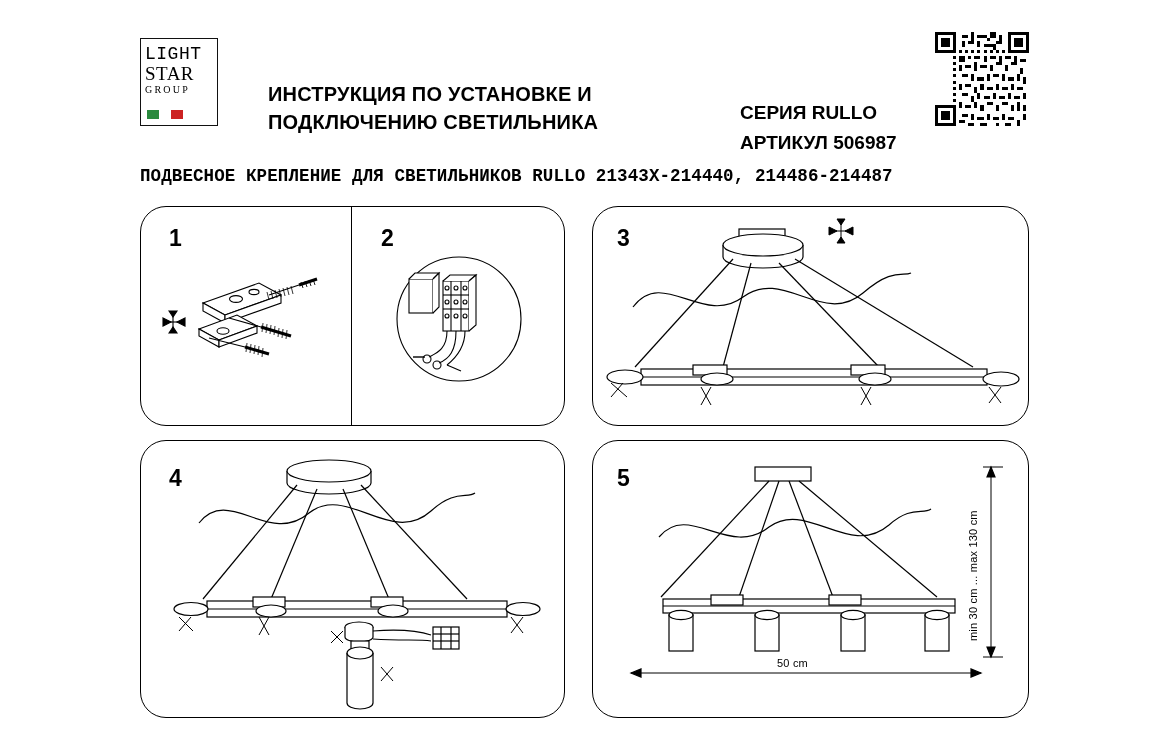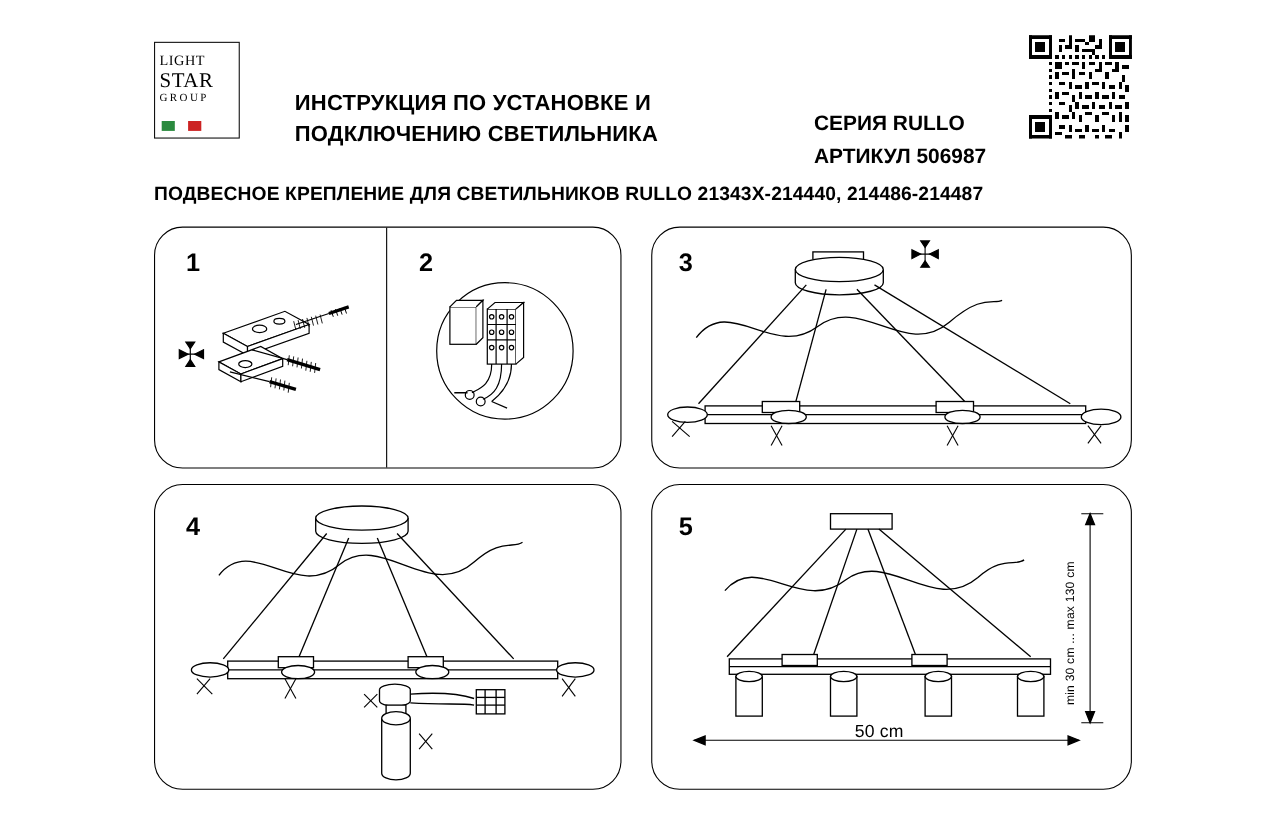--- a/index.html
+++ b/index.html
@@ -21,21 +21,21 @@
     position:absolute;left:0;top:6px;width:78px;height:88px;
     border:1px solid #111;
     background:#fff;
     box-sizing:border-box;
   }
   .logo-inner{
     position:absolute;left:4px;top:4px;right:4px;bottom:4px;
     display:flex;flex-direction:column;justify-content:flex-start;
     align-items:flex-start;
   }
-  .logo-l1{font-family:Liberation Serif, serif;font-size:13px;line-height:19px;letter-spacing:.5px;margin-top:2px;}
+  .logo-l1{font-family:Liberation Mono, monospace;font-size:18px;line-height:19px;letter-spacing:.5px;margin-top:2px;}
   .logo-l2{font-family:"Liberation Serif",serif;font-size:19px;line-height:19px;letter-spacing:.5px;text-align:right;}
   .logo-l3{font-family:"Liberation Serif",serif;font-size:10px;line-height:12px;letter-spacing:2.2px;margin-top:1px;}
   .logo-flag{
     position:absolute;left:6px;bottom:6px;width:36px;height:9px;display:flex;
     border:0;
   }
   .logo-flag i{flex:1;display:block;}
   .logo-flag .g{background:#2a8a3e;}
   .logo-flag .w{background:#ffffff;}
   .logo-flag .r{background:#cc2222;}
@@ -49,21 +49,21 @@
     position:absolute;left:600px;top:66px;width:230px;
     font-size:19px;font-weight:bold;line-height:30px;
   }
   .qr{
     position:absolute;left:795px;top:0px;width:94px;height:94px;
   }
 
   
   .subtitle{
     position:absolute;left:140px;top:166px;width:940px;
-    font-size:17.5px;font-weight:bold;letter-spacing:.1px;
+    font-size:17.5px;font-weight:bold;letter-spacing:.1px;font-family:Liberation Mono, monospace;
   }
 
   
   .panel{
     position:absolute;
     border:1.3px solid #000;
     border-radius:26px;
     box-sizing:border-box;
     background:#fff;
   }
@@ -75,21 +75,21 @@
   .divider{
     position:absolute;left:210px;top:0;width:1.3px;height:100%;
     background:#000;
   }
   .step-num{
     position:absolute;font-size:23px;font-weight:bold;
   }
   .diagram{position:absolute;inset:0;}
   svg{display:block;}
   .dim-label{
-    position:absolute;font-size:16px;letter-spacing:.2px;
+    position:absolute;font-size:11px;letter-spacing:.2px;
   }
   .dim-vert{
     position:absolute;font-size:11px;letter-spacing:.2px;
     transform:rotate(-90deg);transform-origin:left top;white-space:nowrap;
   }
 </style>
 </head>
 <body>
 
 <div class="page">

